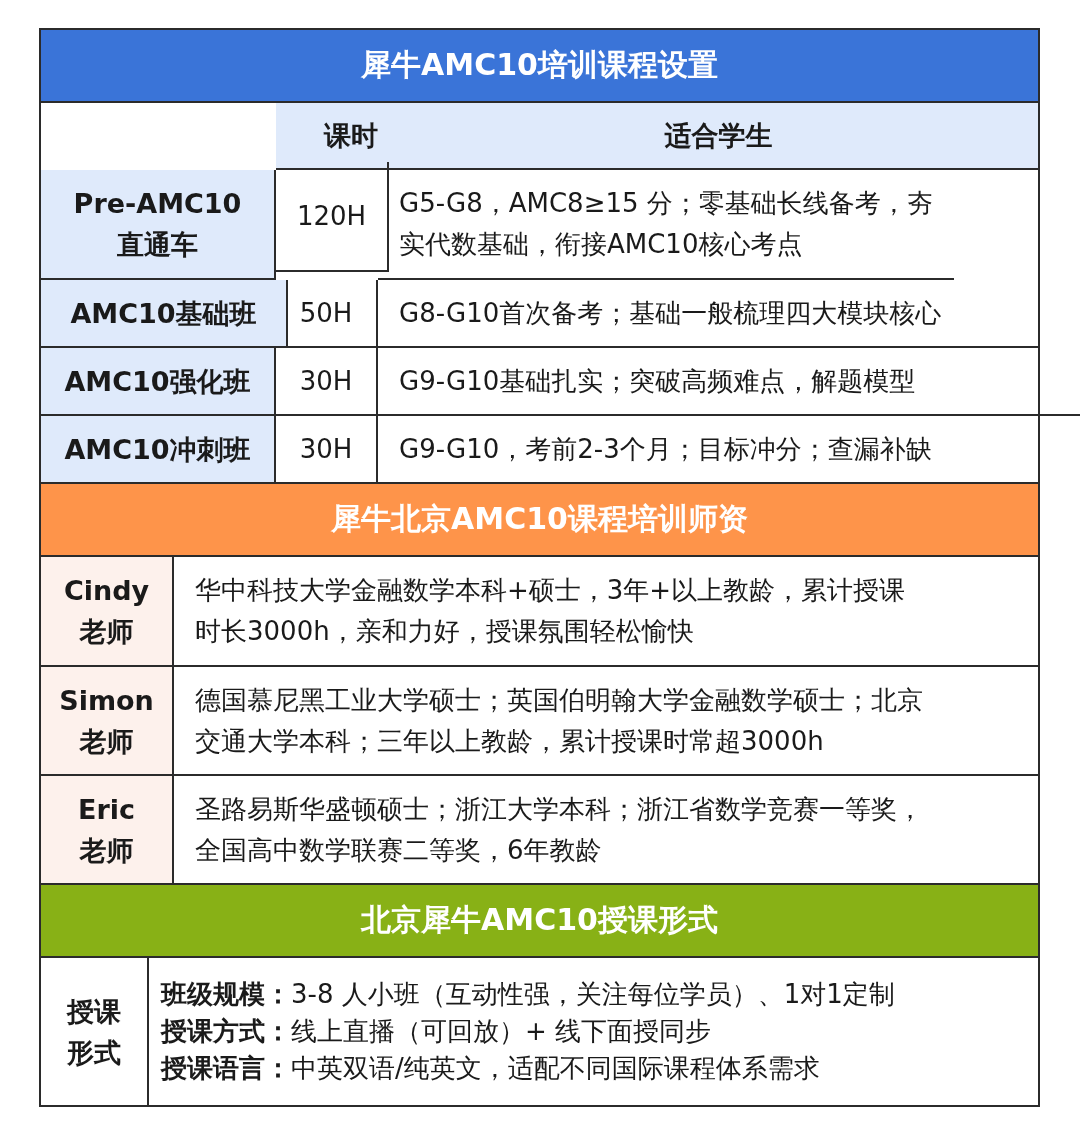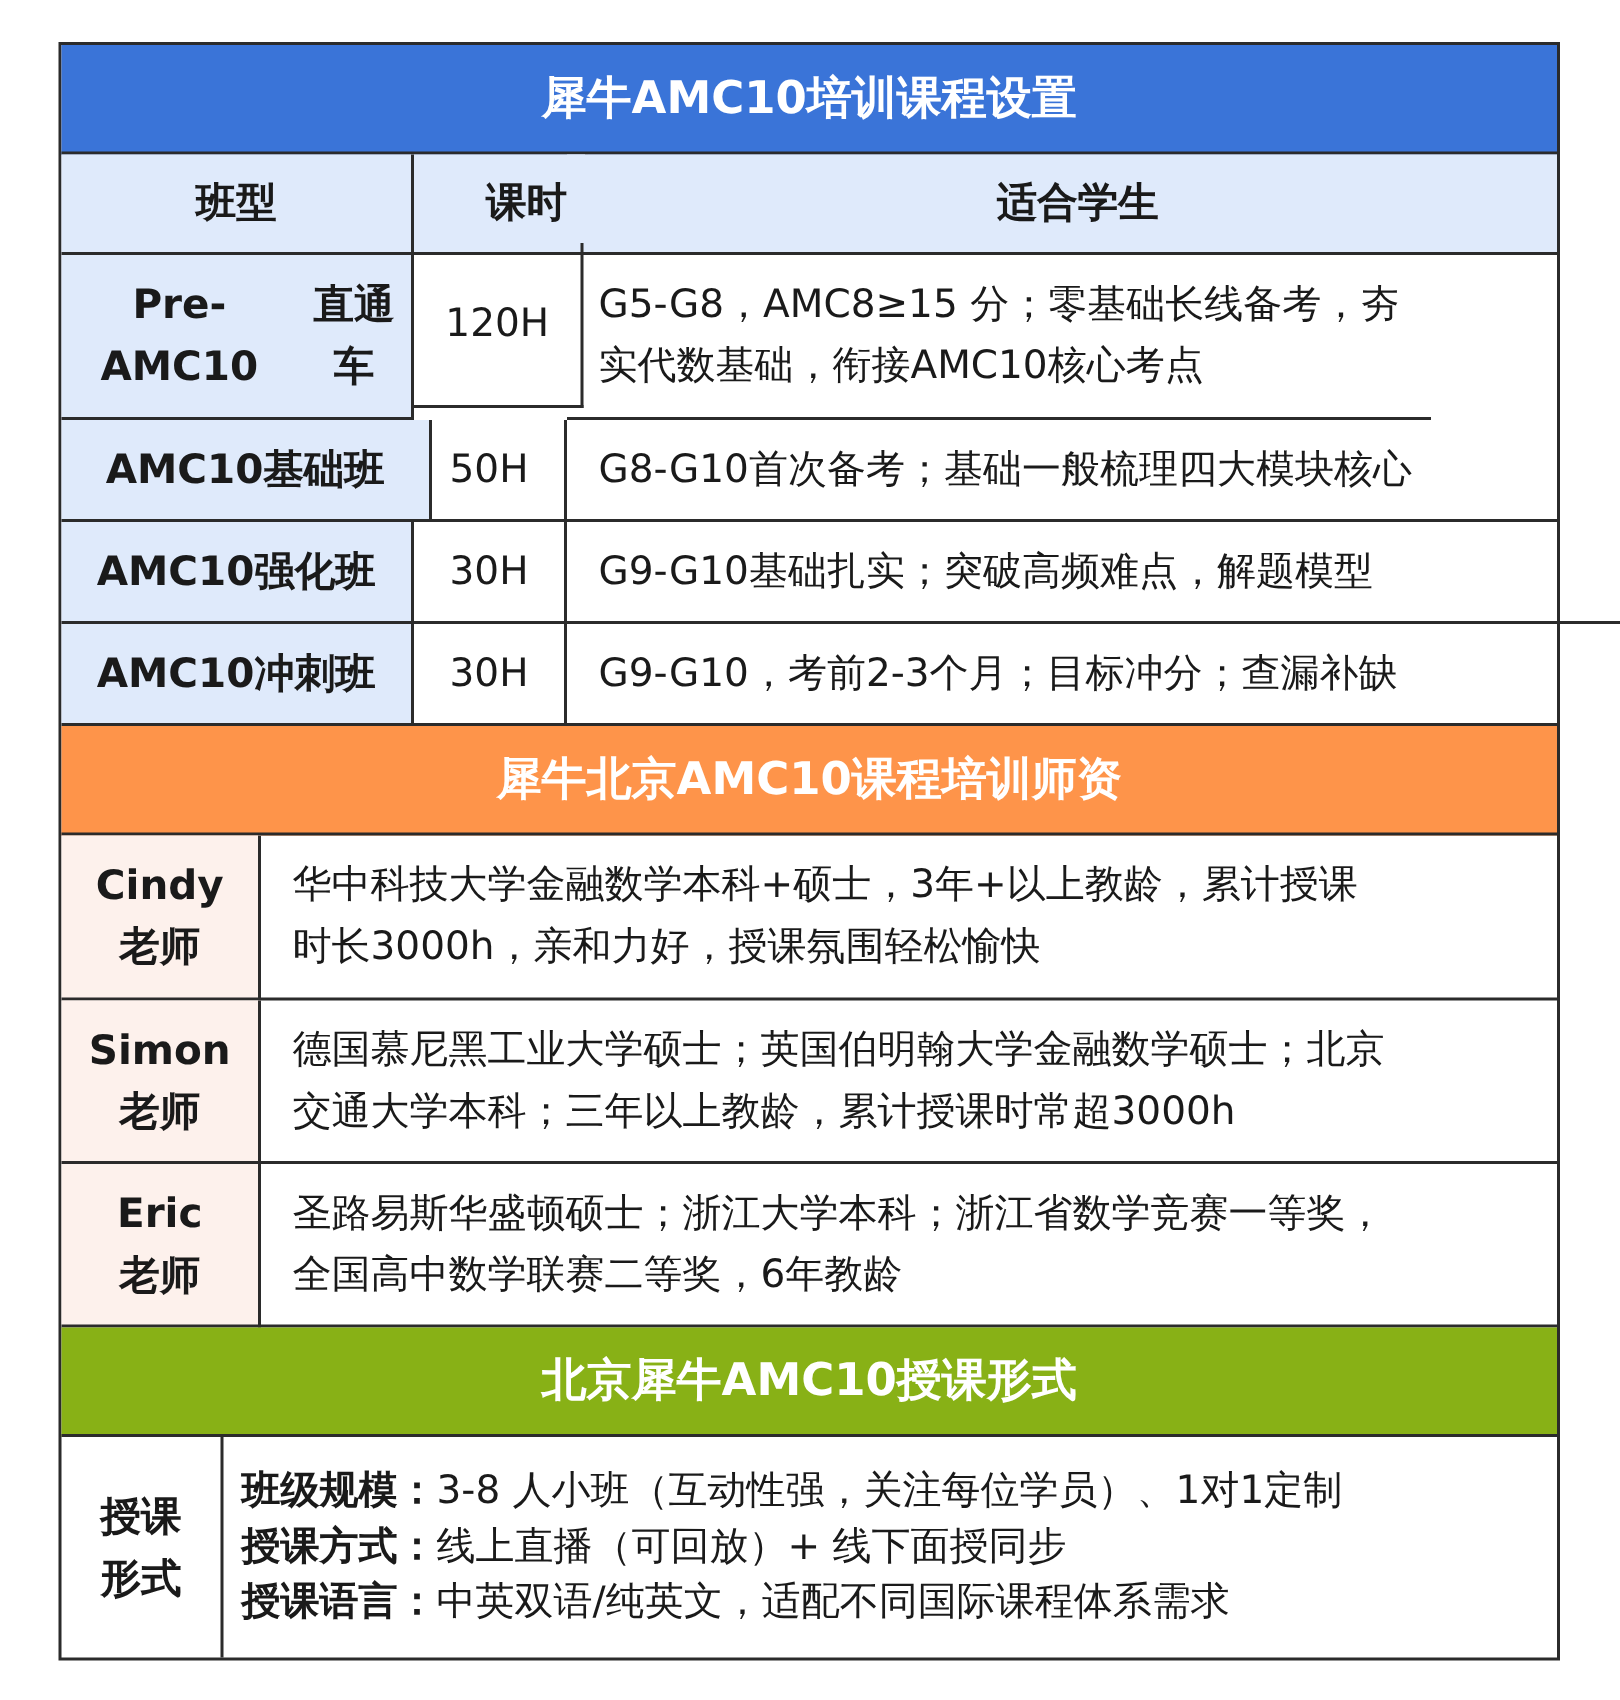--- a/index.html
+++ b/index.html
@@ -18,25 +18,24 @@
   .fmt-lines { padding-left: 12px; font-size: 26px; line-height: 37px; flex-direction: column; align-items: flex-start; justify-content: center; }
   .fmt-line b { font-weight: bold; }
 </style>
 </head>
 <body>
 
 <div class="frame">
 
   <div class="sec-head" style="top:0; height:73px; background:#3a74d8;">犀牛AMC10培训课程设置</div>
 
-  <div class="cell center bold blue-bg fs27" style="left:0; top:73px; width:235px; height:67px;">班型</div>
   <div class="cell center bold blue-bg fs27" style="left:235px; top:73px; width:116px; height:67px;padding-left:36px;">课时</div>
   <div class="cell center bold blue-bg fs27 noright" style="left:337px; top:73px; width:660px; height:67px;">适合学生</div>
 
-  <div class="cell center bold blue-bg fs27" style="left:0; top:140px; width:235px; height:110px; flex-direction:row;">
+  <div class="cell center bold blue-bg fs27" style="left:0; top:140px; width:235px; height:110px; flex-direction:column;">
     <span>Pre-AMC10</span>
     <span>直通车</span>
   </div>
   <div class="cell center fs26" style="left:235px; top:132px; width:113px; height:110px;">120H</div>
   <div class="cell desc noright" style="left:337px; top:140px; width:576px; height:110px; flex-direction:column; align-items:flex-start; justify-content:center;">
     <span>G5-G8，AMC8≥15 分；零基础长线备考，夯</span>
     <span>实代数基础，衔接AMC10核心考点</span>
   </div>
 
   <div class="cell center bold blue-bg fs27" style="left:0; top:250px; width:247px; height:68px;">AMC10基础班</div>

